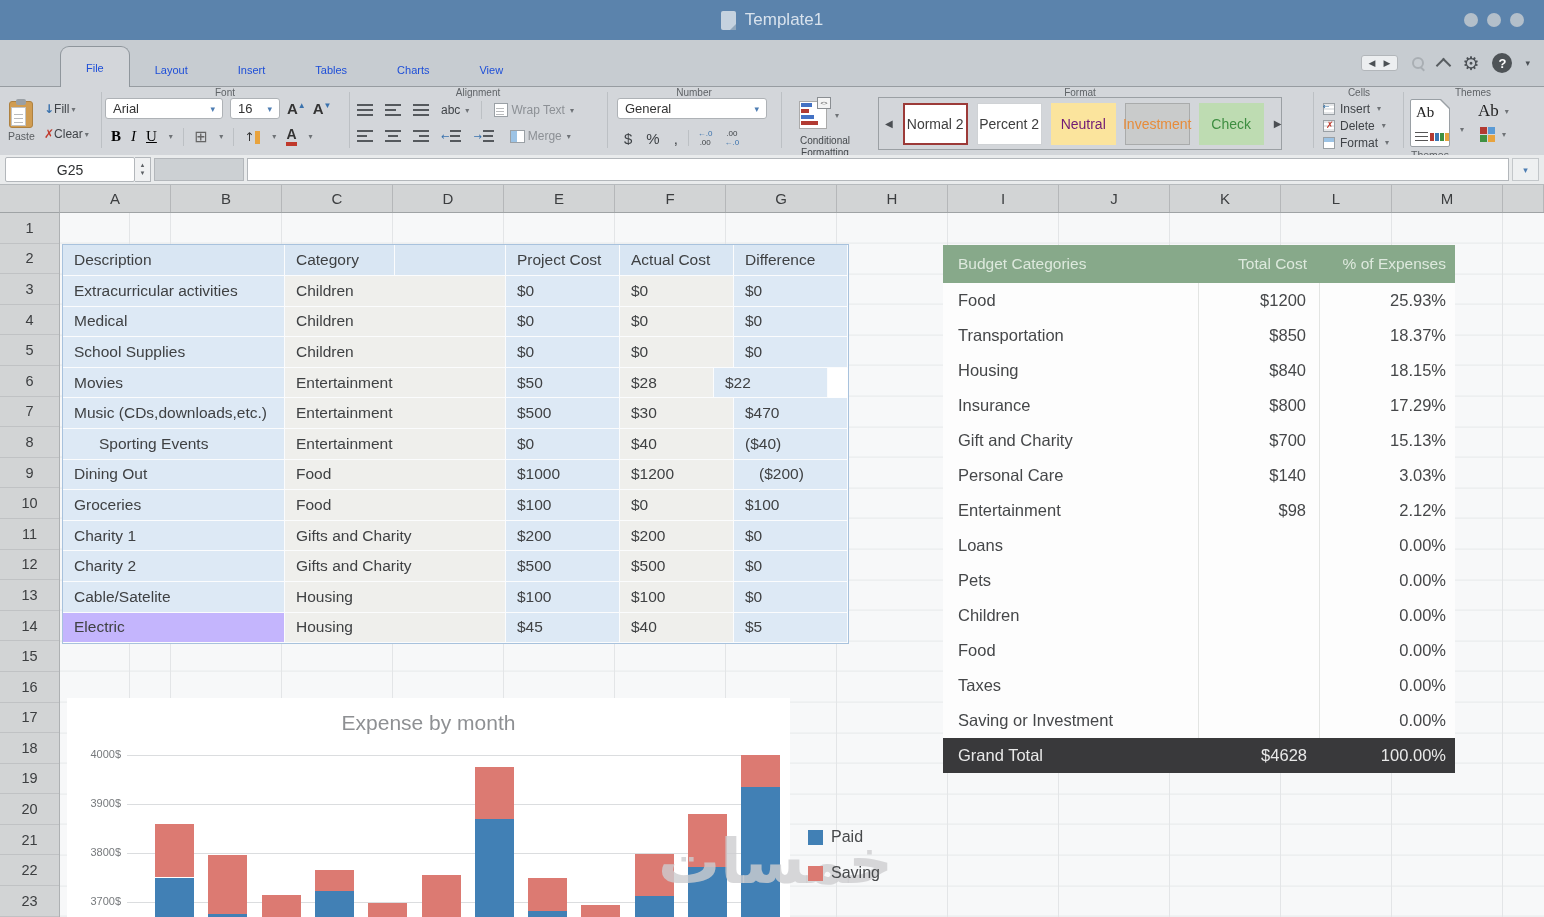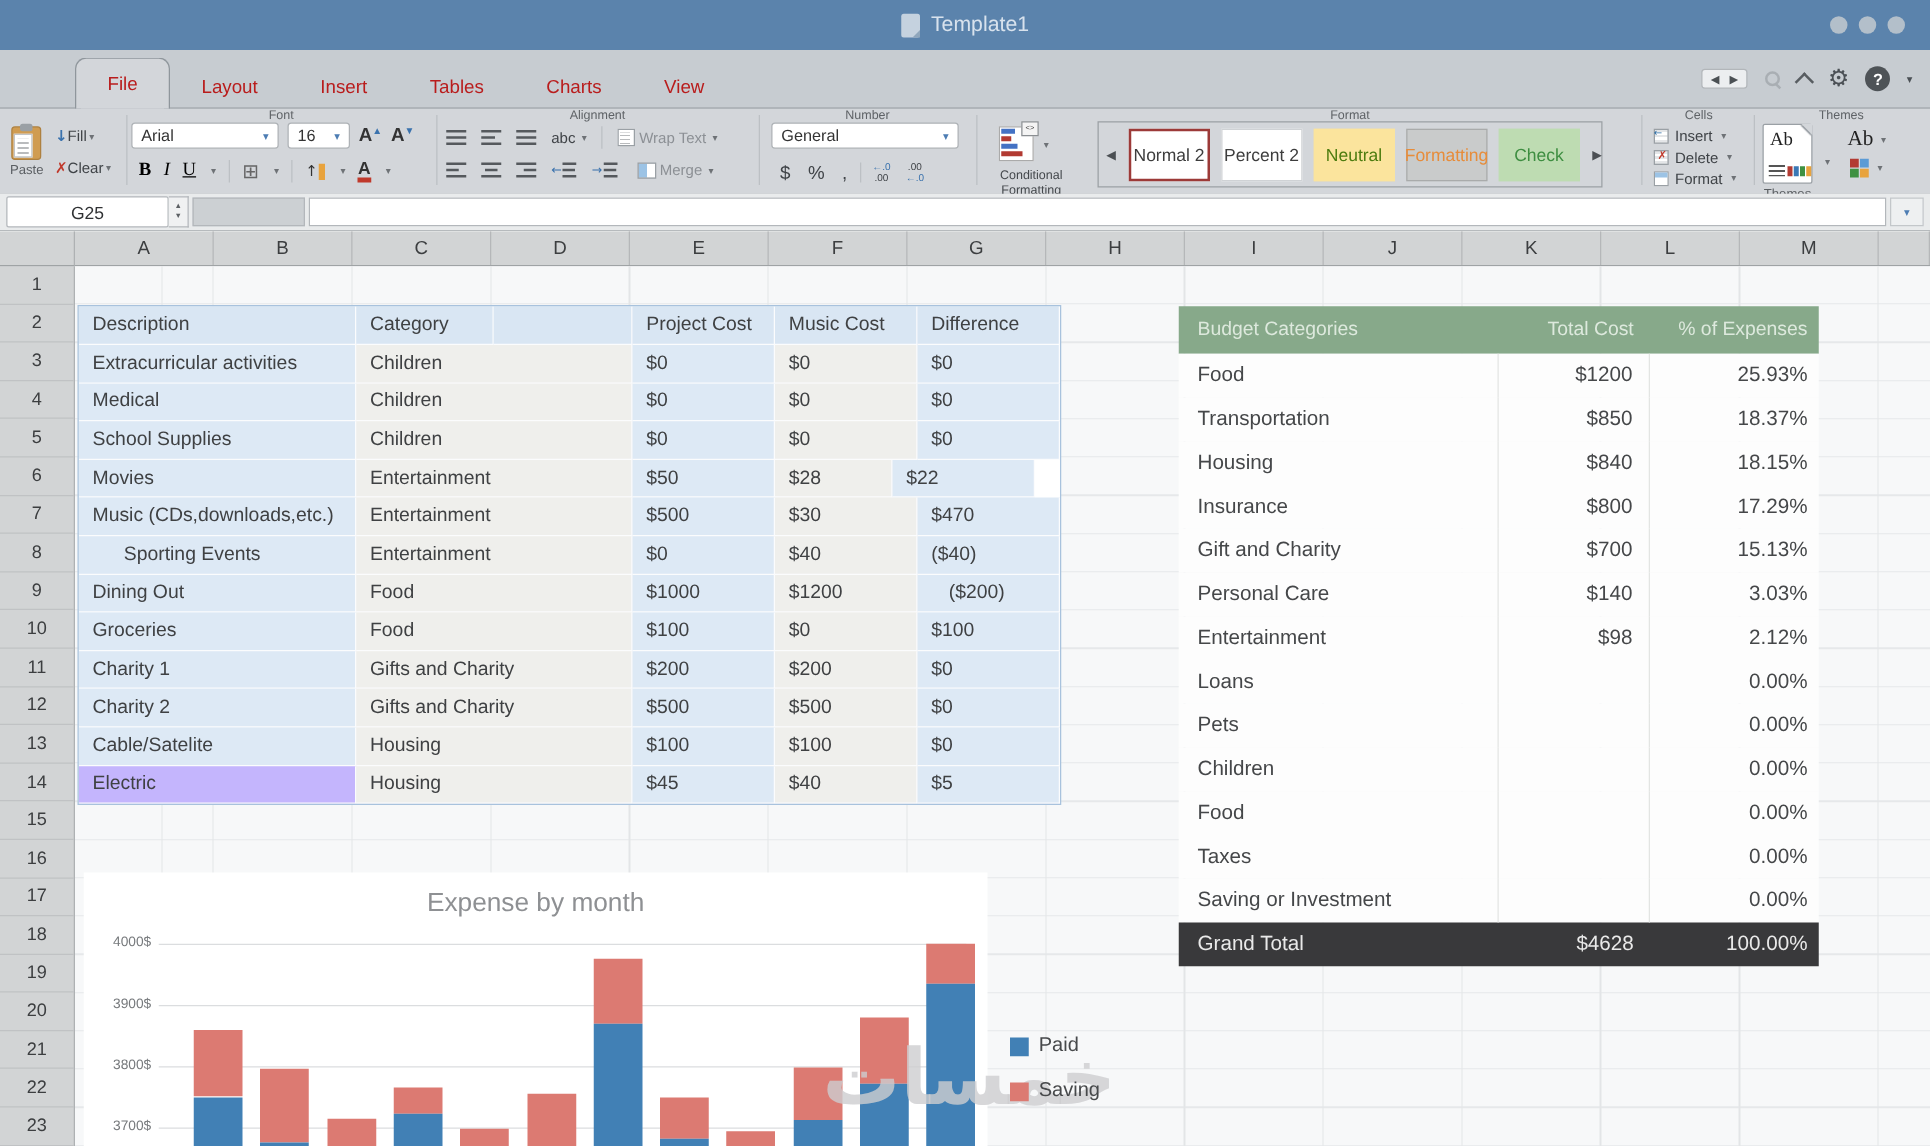--- a/index.html
+++ b/index.html
@@ -11,21 +11,21 @@
   .title-wrap{display:flex;gap:9px;align-items:center}
   .doc-icon{width:15px;height:19px;background:#c5d2df;border-radius:2px;position:relative}
   .doc-icon::after{content:"";position:absolute;right:0;bottom:0;
      border-style:solid;border-width:0 0 6px 6px;border-color:transparent transparent #8fa6bc transparent}
   .title-text{color:#d8e2ed;font-size:17px}
   .win-dots{position:absolute;right:20px;top:13px;display:flex;gap:9px}
   .win-dot{width:14px;height:14px;border-radius:50%;background:#b3bfca}
   
   .tabbar{position:absolute;top:40px;left:0;right:0;height:46px;background:#c7ccd1;border-bottom:1px solid #979ca1}
   .tabs{position:absolute;left:60px;bottom:-1px;display:flex;align-items:flex-end}
-  .tab{height:34px;line-height:34px;padding:0 25px;font-size:15px;color:#b91c1c;border-radius:9px 9px 0 0;position:relative}
+  .tab{height:34px;line-height:34px;padding:0 25px;font-size:11px;color:#1d4ed8;border-radius:9px 9px 0 0;position:relative}
   .tab.active{background:#d3d6da;border:1px solid #8f969c;border-bottom:none;height:40px;line-height:42px;z-index:3}
   .tab-controls{position:absolute;right:14px;top:13px;display:flex;align-items:center;gap:13px}
   .navbox{display:flex;align-items:center;gap:8px;background:#eceef0;border:1px solid #b2b6ba;border-radius:3px;
           padding:2px 7px;font-size:9px;color:#4b5054}
   .search-glyph{position:relative;width:14px;height:14px;opacity:.5}
   .search-glyph i{position:absolute;left:1px;top:1px;width:8px;height:8px;border:2px solid #8c9297;border-radius:50%}
   .search-glyph b{position:absolute;right:0;bottom:0;width:5px;height:2px;background:#8c9297;transform:rotate(45deg)}
   .chev-up{width:9px;height:9px;border-top:2px solid #585d61;border-left:2px solid #585d61;transform:rotate(45deg);margin-top:4px}
   .gear-glyph{font-size:19px;color:#4b5055;line-height:1;font-family:"DejaVu Sans",sans-serif}
   .help-glyph{width:20px;height:20px;border-radius:50%;background:#4e5357;color:#fff;font-size:13px;font-weight:bold;
@@ -359,22 +359,22 @@
       <div class="cf-label">Conditional Formatting</div>
     </div>
 
     <div class="rgroup" style="left:868px;width:424px">
       <div class="glabel">Format</div>
       <div class="fmtbox">
         <span class="fmt-arrow">◀</span>
         <div style="display:flex;gap:9px;flex:1;justify-content:center">
             <div class="chip sel" style="background: rgb(255, 255, 255); color: rgb(61, 61, 61);">Normal 2</div>
             <div class="chip" style="background: rgb(255, 255, 255); color: rgb(61, 61, 61); border-color: rgb(207, 210, 213);">Percent 2</div>
-            <div class="chip" style="background: rgb(251, 228, 157); color: #4d7c0f; border-color: rgb(251, 228, 157);">Neutral</div>
-            <div class="chip" style="background: rgb(201, 203, 203); color: rgb(231, 140, 58); border-color: rgb(169, 171, 171);">Formatting</div>
+            <div class="chip" style="background: rgb(251, 228, 157); color: #701a75; border-color: rgb(251, 228, 157);">Neutral</div>
+            <div class="chip" style="background: rgb(201, 203, 203); color: rgb(231, 140, 58); border-color: rgb(169, 171, 171);">Investment</div>
             <div class="chip" style="background: rgb(190, 220, 178); color: rgb(62, 142, 65); border-color: rgb(190, 220, 178);">Check</div>
           </div>
         <span class="fmt-arrow">▶</span>
       </div>
     </div>
     <div class="vsep" style="left:1313px"></div>
 
     <div class="rgroup" style="left:1317px;width:84px">
       <div class="glabel">Cells</div>
       <div class="rrow" style="left:6px;top:13px;flex-direction:column;align-items:flex-start">
@@ -485,21 +485,21 @@
         <div class="rowhead">23</div>
       </div>
     <div class="cells">
 
       <div class="etable">
           <div class="etr eth">
             <div class="etc" style="width: 222px; background: rgb(217, 230, 243);">Description</div>
             <div class="etc" style="width: 110px; background: rgb(217, 230, 243);">Category</div>
             <div class="etc" style="width: 111px; background: rgb(217, 230, 243);"></div>
             <div class="etc" style="width: 114px; background: rgb(217, 230, 243);">Project Cost</div>
-            <div class="etc" style="width: 114px; background: rgb(217, 230, 243);">Music Cost</div>
+            <div class="etc" style="width: 114px; background: rgb(217, 230, 243);">Actual Cost</div>
             <div class="etc" style="width: 114px; background: rgb(217, 230, 243);">Difference</div>
           </div>
           <div class="etr">
             <div class="etc" style="width: 222px; background: rgb(221, 233, 245);">Extracurricular activities</div>
             <div class="etc" style="width: 221px; background: rgb(239, 239, 236);">Children</div>
             <div class="etc" style="width: 114px; background: rgb(221, 233, 245);">$0</div>
             <div class="etc" style="width: 114px; background: rgb(239, 239, 236);">$0</div>
             <div class="etc" style="width: 114px; background: rgb(221, 233, 245);">$0</div>
           </div>
           <div class="etr">

